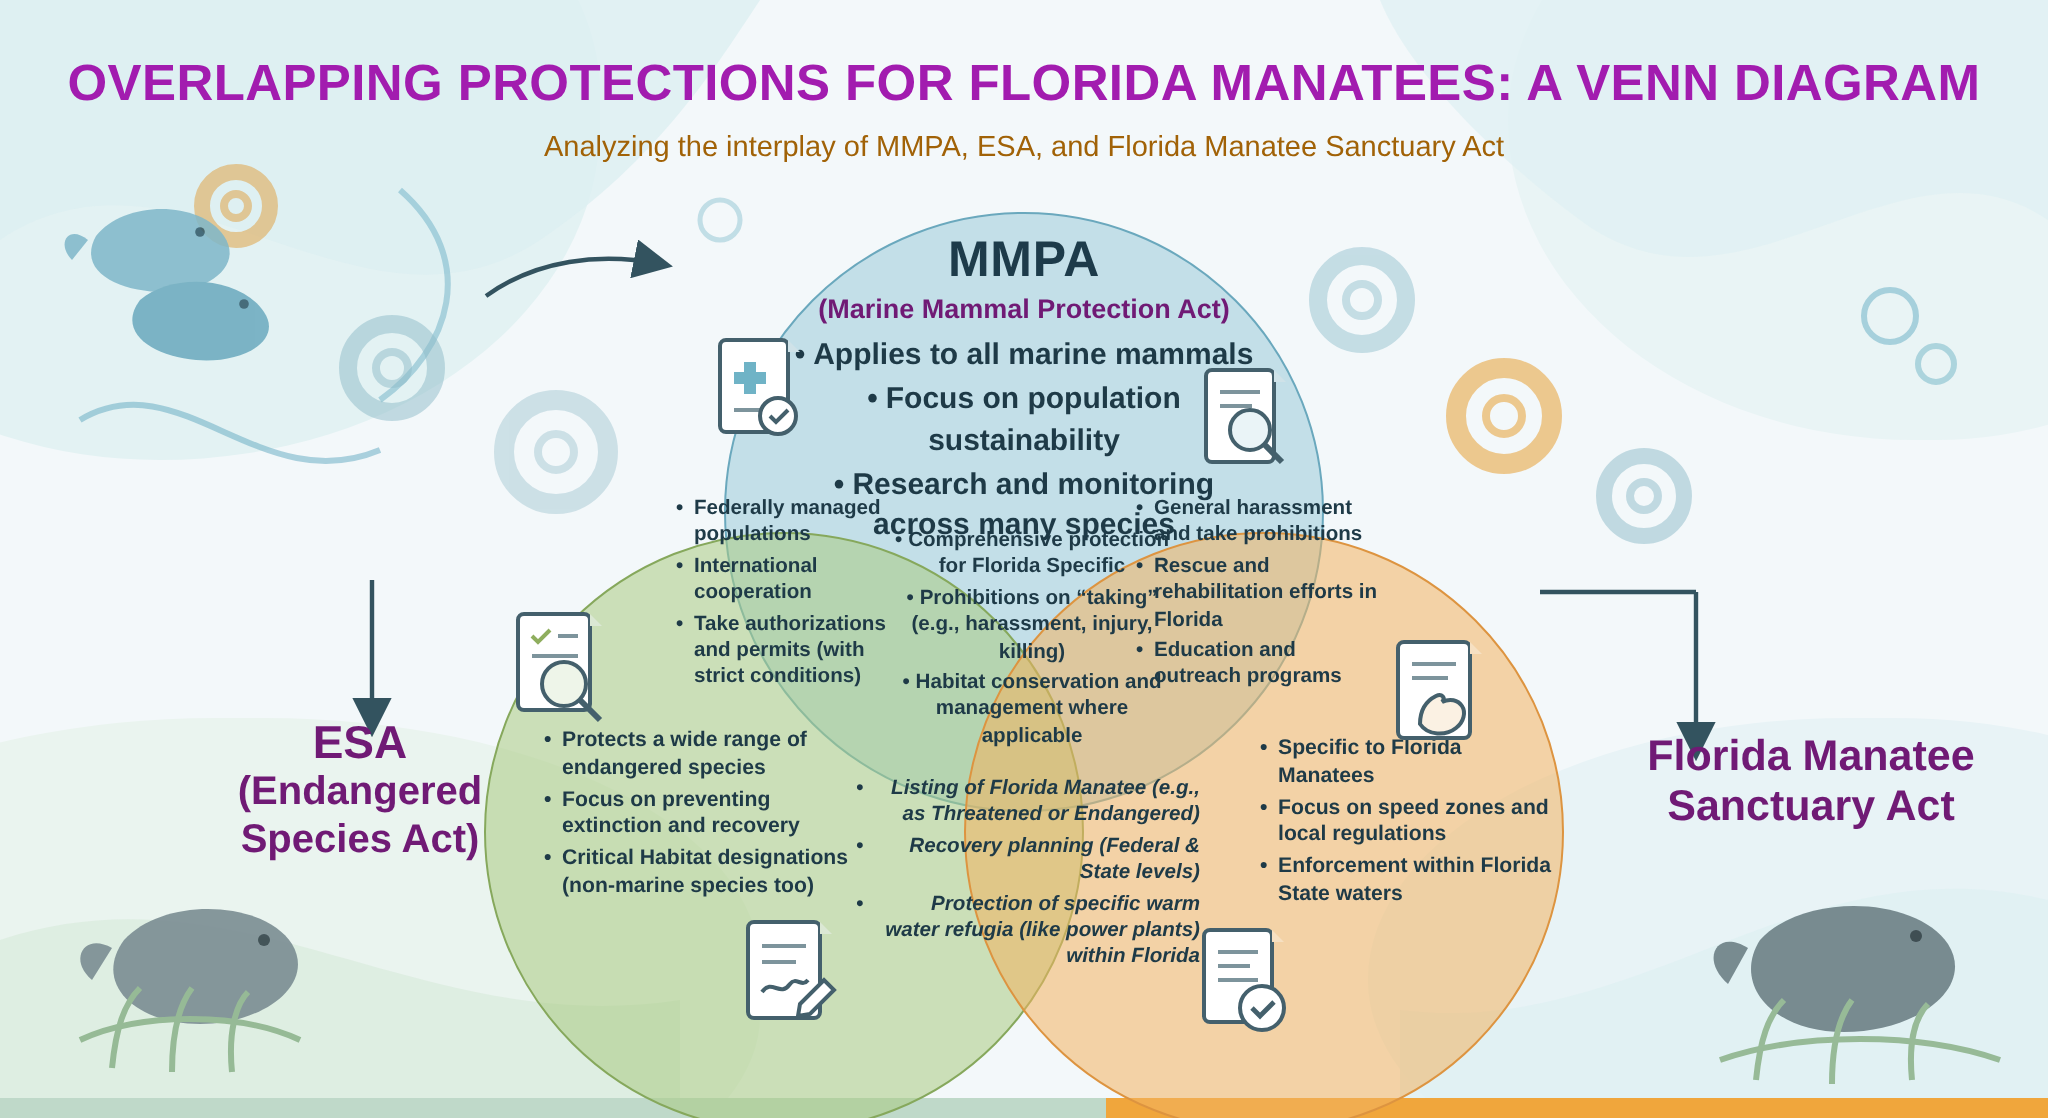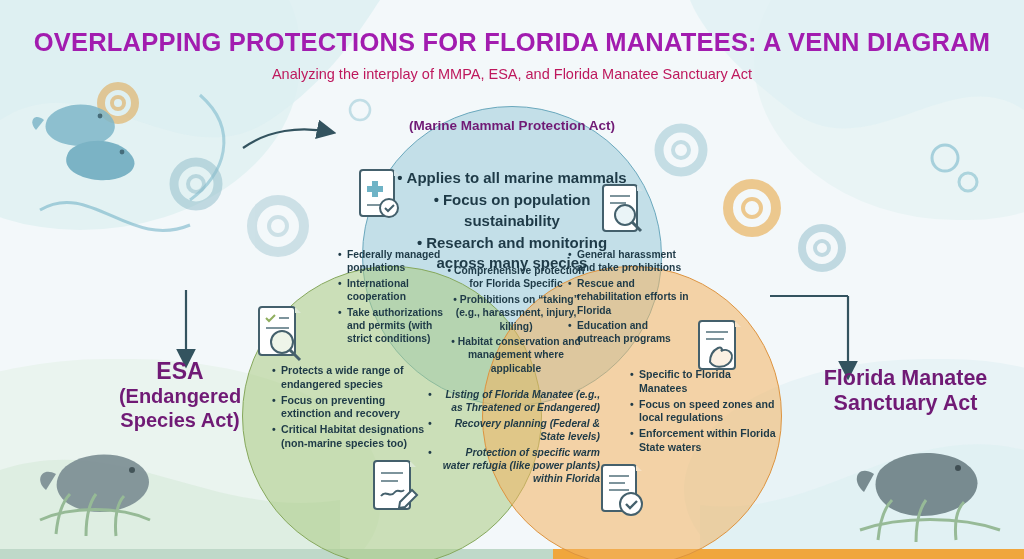--- a/index.html
+++ b/index.html
@@ -23,21 +23,21 @@
   .bottombar-r { position:absolute; right:0; bottom:0; width:46%; height:10px; background:#f0a63c; }
 
   
   .title {
     position:absolute; top:28px; left:0; width:100%;
     text-align:center; font-size:25.5px; font-weight:bold;
     letter-spacing:0.2px; color:#a21caf;
   }
   .subtitle {
     position:absolute; top:66px; left:0; width:100%;
-    text-align:center; font-size:14.5px; color:#be185d;
+    text-align:center; font-size:14.5px; color:#a16207;
   }
 
   
   .venn { position:absolute; left:232px; top:106px; width:560px; height:440px; }
   .circle { position:absolute; border-radius:50%; }
   .c-mmpa { width:300px; height:300px; left:130px; top:0;
             background:rgba(154,203,216,0.55); border:1.5px solid #6aa8bd; }
   .c-esa  { width:300px; height:300px; left:10px;  top:160px;
             background:rgba(170,203,130,0.55); border:1.5px solid #86a85c; }
   .c-fmsa { width:300px; height:300px; left:250px; top:160px;
@@ -173,20 +173,21 @@
 <div class="title">OVERLAPPING PROTECTIONS FOR FLORIDA MANATEES: A VENN DIAGRAM</div>
 <div class="subtitle">Analyzing the interplay of MMPA, ESA, and Florida Manatee Sanctuary Act</div>
 
 <div class="venn">
 
   <div class="circle c-mmpa"></div>
   <div class="circle c-esa"></div>
   <div class="circle c-fmsa"></div>
 
   <div class="lbl lbl-mmpa">
+    <div class="big">MMPA</div>
     <div class="small">(Marine Mammal Protection Act)</div>
   </div>
 
   <div class="txt t-mmpa">
     <ul class="bullets">
       <li>Applies to all marine mammals</li>
       <li>Focus on population sustainability</li>
       <li>Research and monitoring across many species</li>
     </ul>
   </div>

